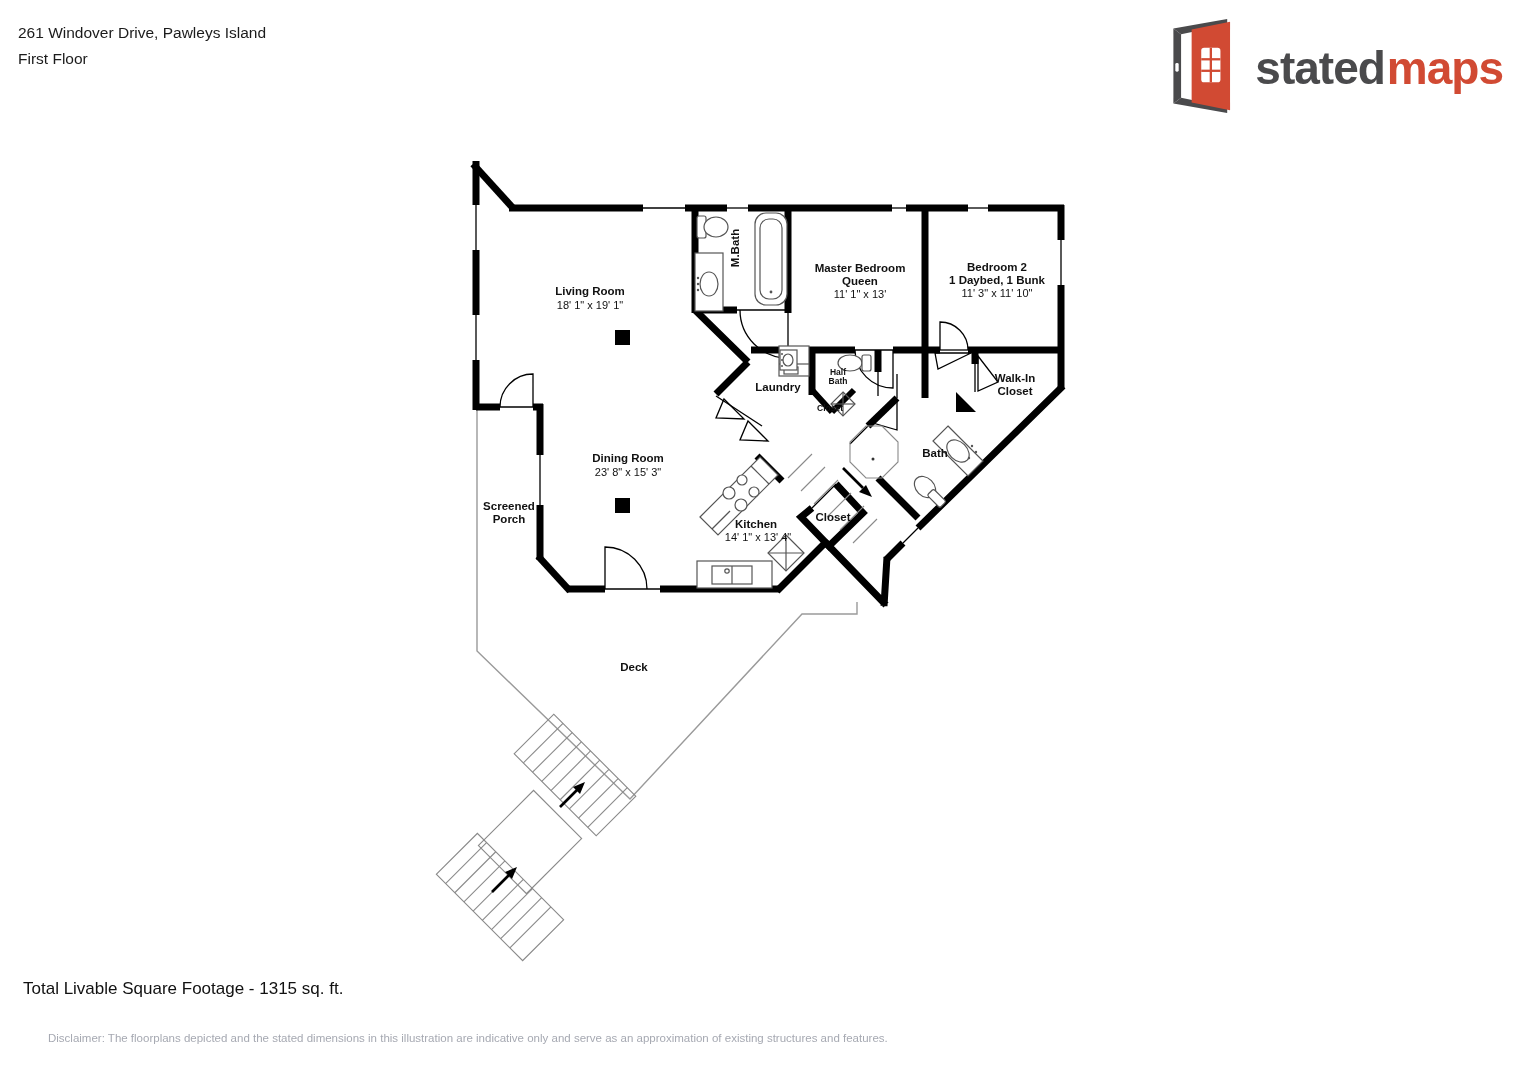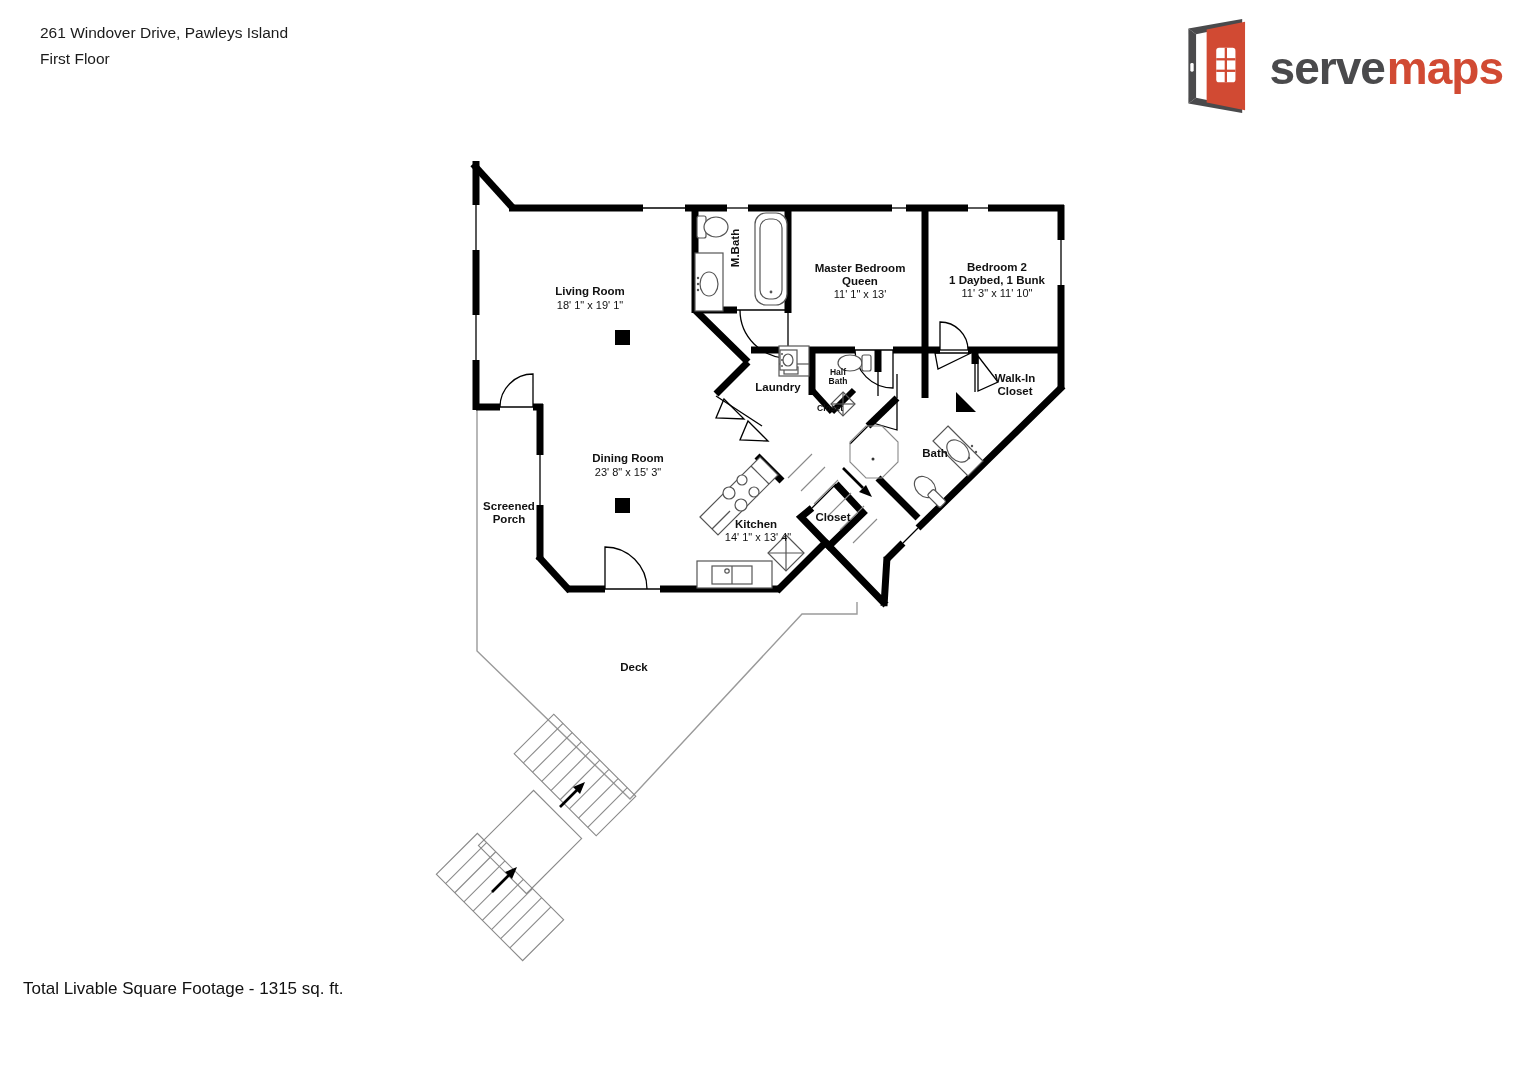--- a/index.html
+++ b/index.html
@@ -1,19 +1,19 @@
 <!DOCTYPE html>
 <html><head>
 <meta charset="utf-8">
 <style>
   html,body{margin:0;padding:0;background:#fff;}
   #page{position:relative;width:1527px;height:1080px;background:#fff;overflow:hidden;
         font-family:"Liberation Sans","DejaVu Sans",sans-serif;color:#1b1b1b;}
   
-  .hdr{position:absolute;left:40px;top:20px;line-height:26px;font-size:15.5px;color:#1b1b1b;}
+  .hdr{position:absolute;left:18px;top:20px;line-height:26px;font-size:15.5px;color:#1b1b1b;}
   .hdr div{white-space:nowrap;}
   
   .logo{position:absolute;right:24px;top:18px;display:flex;align-items:center;gap:12px;}
   .logo .word{font-size:46px;font-weight:bold;letter-spacing:-1px;line-height:1;}
   
   .totals{position:absolute;left:23px;top:976px;font-size:17px;line-height:26.5px;color:#111;}
   .disc{position:absolute;left:48px;top:1030px;font-size:11.5px;line-height:16.5px;color:#a6a9b2;}
   
   #plan{position:absolute;left:0;top:0;}
   .wall{stroke:#000;stroke-width:7;fill:none;stroke-linecap:butt;}
@@ -46,21 +46,21 @@
           <path d="M1,89 L57,99 L57,93 L9,83 Z" fill="#4a4a4c"></path>
           <rect x="3" y="47" width="3.5" height="9" rx="1.5" fill="#fff"></rect>
           <path d="M20,12 L60,4 L60,96 L20,88 Z" fill="#d14a33"></path>
           <rect x="30" y="31" width="20" height="36" rx="3" fill="#fff"></rect>
           <line x1="40" y1="31" x2="40" y2="67" stroke="#d14a33" stroke-width="2.4"></line>
           <line x1="30" y1="43" x2="50" y2="43" stroke="#d14a33" stroke-width="2.4"></line>
           <line x1="30" y1="55" x2="50" y2="55" stroke="#d14a33" stroke-width="2.4"></line>
         </g>
       </svg>
     </span>
-    <span class="word" style="color:#4a4a4c">serve</span>
+    <span class="word" style="color:#4a4a4c">stated</span>
       <span class="word" style="color:#d14a33;margin-left:-10px">maps</span>
   </div>
 
   <svg id="plan" width="1527" height="1080" viewBox="0 0 1527 1080">
 
     <g>
       <path class="gray" d="M477,407 L477,651 L630,799 L802,614 L857,614 L857,602"></path>
     </g>
 
     <g>
@@ -296,15 +296,16 @@
       <text class="rn" x="509" y="523">Porch</text>
 
       <text class="rn" x="634" y="671">Deck</text>
     </g>
   </svg>
 
   <div class="totals">
     <div>Total Livable Square Footage - 1315 sq. ft.</div>
   </div>
   <div class="disc">
+    <div>Disclaimer: The floorplans depicted and the stated dimensions in this illustration are indicative only and serve as an approximation of existing structures and features.</div>
   </div>
 
 </div>
 
 </body></html>

